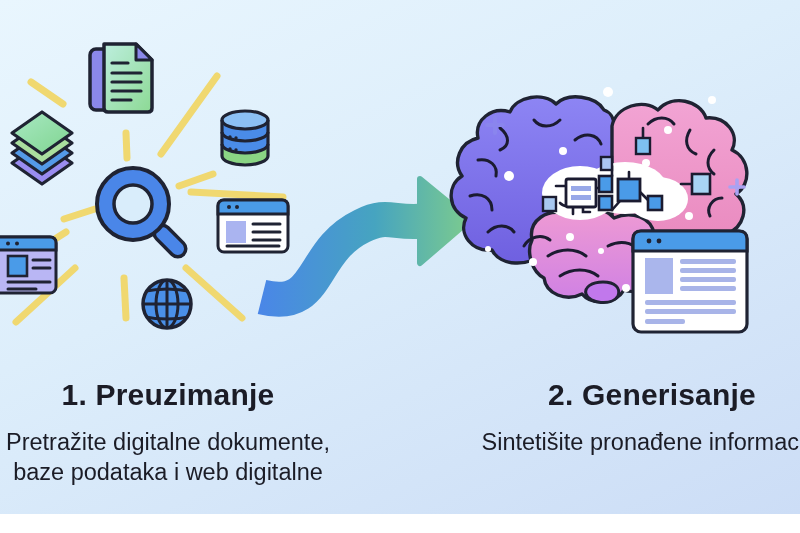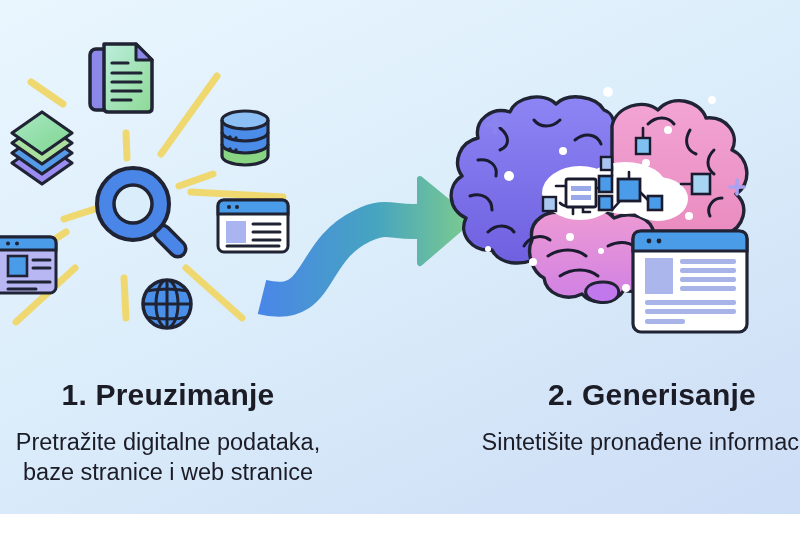--- a/index.html
+++ b/index.html
@@ -261,21 +261,21 @@
       <rect x="680" y="286" width="56" height="5" rx="2"></rect>
       <rect x="645" y="300" width="91" height="5" rx="2"></rect>
       <rect x="645" y="309" width="91" height="5" rx="2"></rect>
       <rect x="645" y="319" width="40" height="5" rx="2"></rect>
     </g>
   </g>
 </svg>
 
   <div class="step step-left">
     <h2>1. Preuzimanje</h2>
-    <p><span>Pretražite digitalne podataka,</span><br><span>baze stranice i web stranice</span></p>
+    <p><span>Pretražite digitalne dokumente,</span><br><span>baze podataka i web digitalne</span></p>
   </div>
 
   <div class="step step-right">
     <h2>2. Generisanje</h2>
     <p><span>Sintetišite pronađene informacije</span><br></p>
   </div>
 
 </div>
 
 </body></html>

